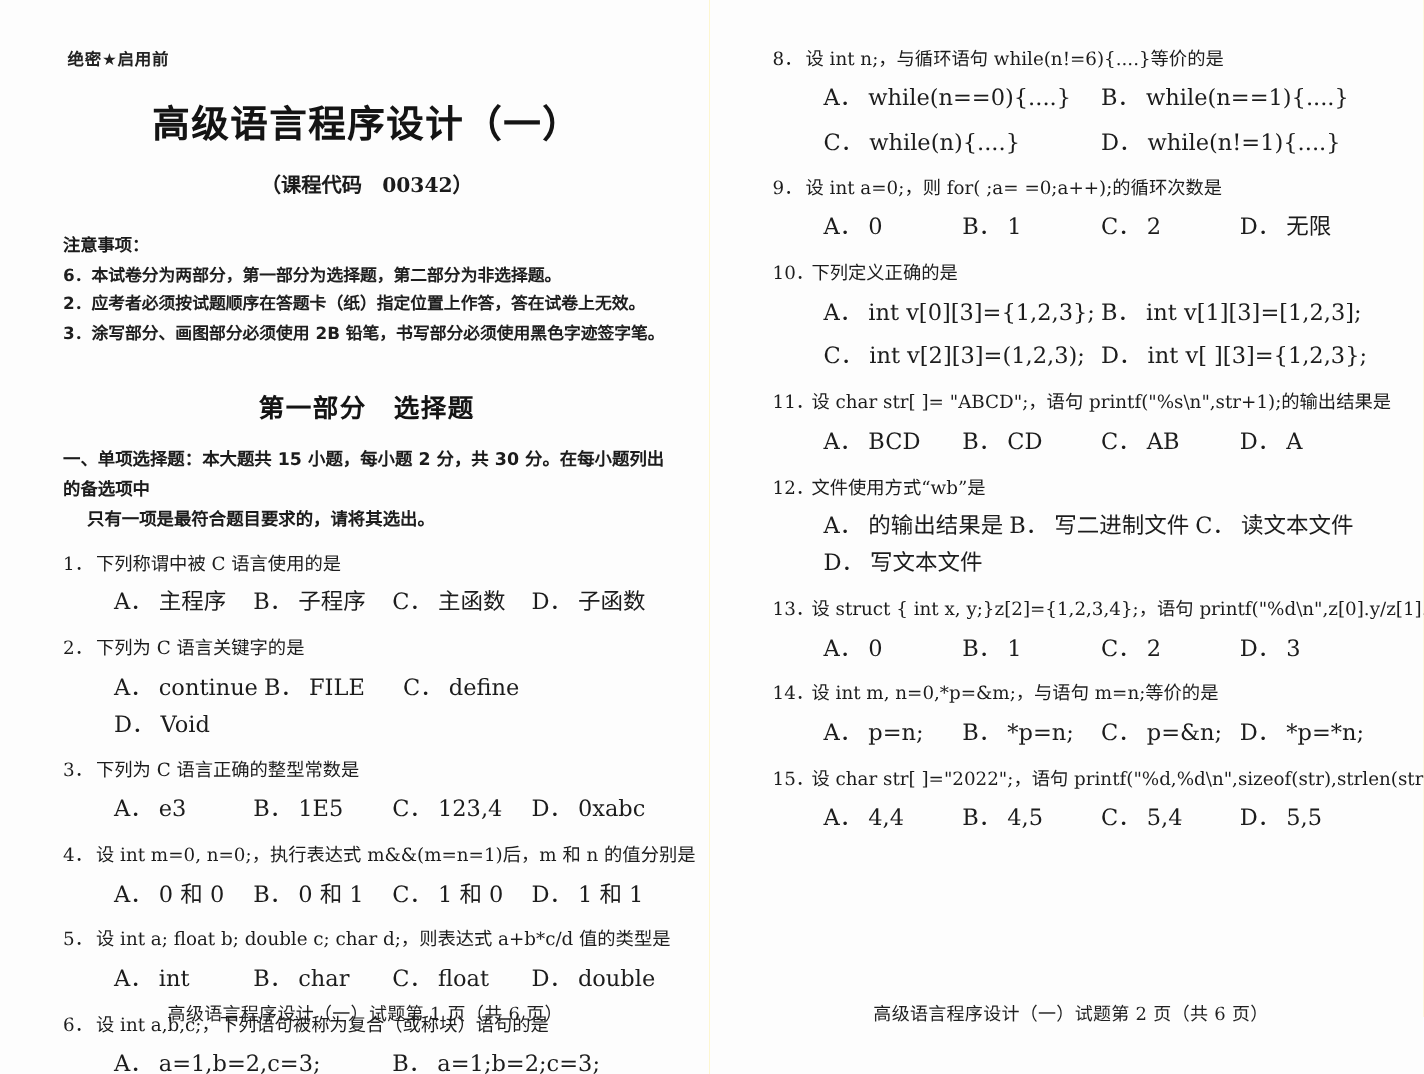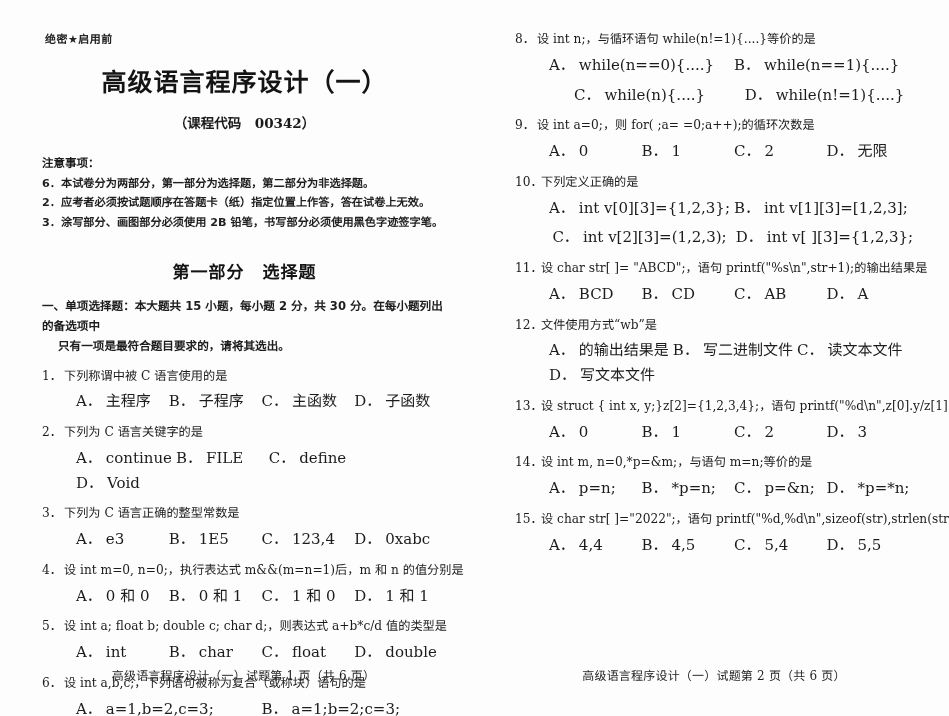--- a/index.html
+++ b/index.html
@@ -154,21 +154,21 @@
     line-height: 1.65;
     color: #1c1c1c;
     white-space: nowrap;
     box-sizing: border-box;
     padding-right: 4px;
   }
   
   .opts.cols4 .opt { flex: 0 0 25%; }
   
   .opts.cols2 .opt { flex: 0 0 50%; margin-bottom: 5px; }
-  .opts.cols2 .opt:nth-child(n+3) { margin-bottom: 0; text-align: center; }
+  .opts.cols2 .opt:nth-child(n+3) { margin-bottom: 0; }
   
   .opts.cols4w .opt { flex: 0 0 26%; }
   .opts.cols4w .opt:last-child { flex: 0 0 22%; }
 
   .opt .letter { margin-right: 4px; }
 
   
   .page-footer {
     position: absolute;
     left: 0;
@@ -289,21 +289,21 @@
     <div class="page-footer">高级语言程序设计（一）试题第 1 页（共 6 页）</div>
   </div>
 
   <div class="gutter"></div>
 
   <div class="page page-right">
 
     <div class="q">
       <div class="q-stem">
         <span class="q-num">8．</span>
-        <span class="q-text">设 int n;，与循环语句 while(n!=1){....}等价的是</span>
+        <span class="q-text">设 int n;，与循环语句 while(n!=6){....}等价的是</span>
       </div>
       <div class="opts cols2">
         <div class="opt"><span class="letter">A．</span><span>while(n==0){....}</span></div>
         <div class="opt"><span class="letter">B．</span><span>while(n==1){....}</span></div>
         <div class="opt"><span class="letter">C．</span><span>while(n){....}</span></div>
         <div class="opt"><span class="letter">D．</span><span>while(n!=1){....}</span></div>
       </div>
     </div>
 
     <div class="q">

